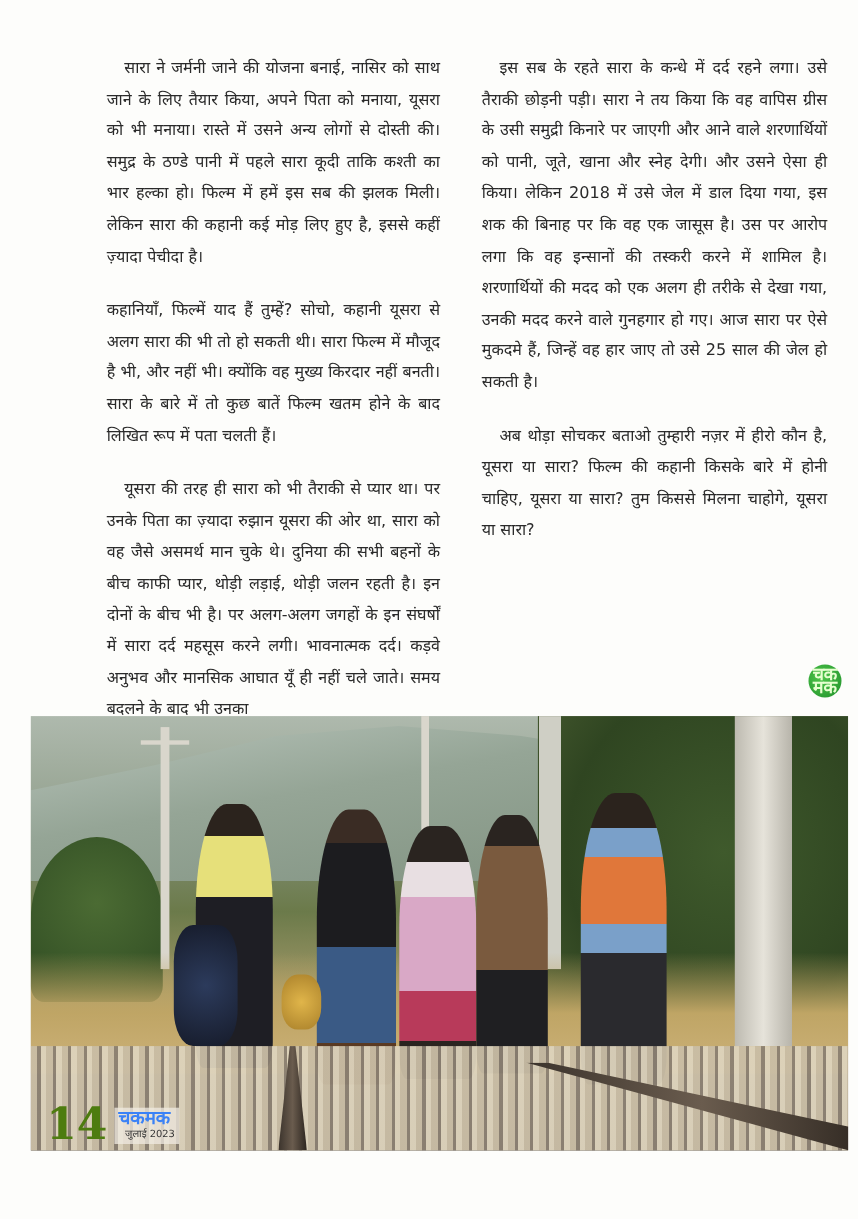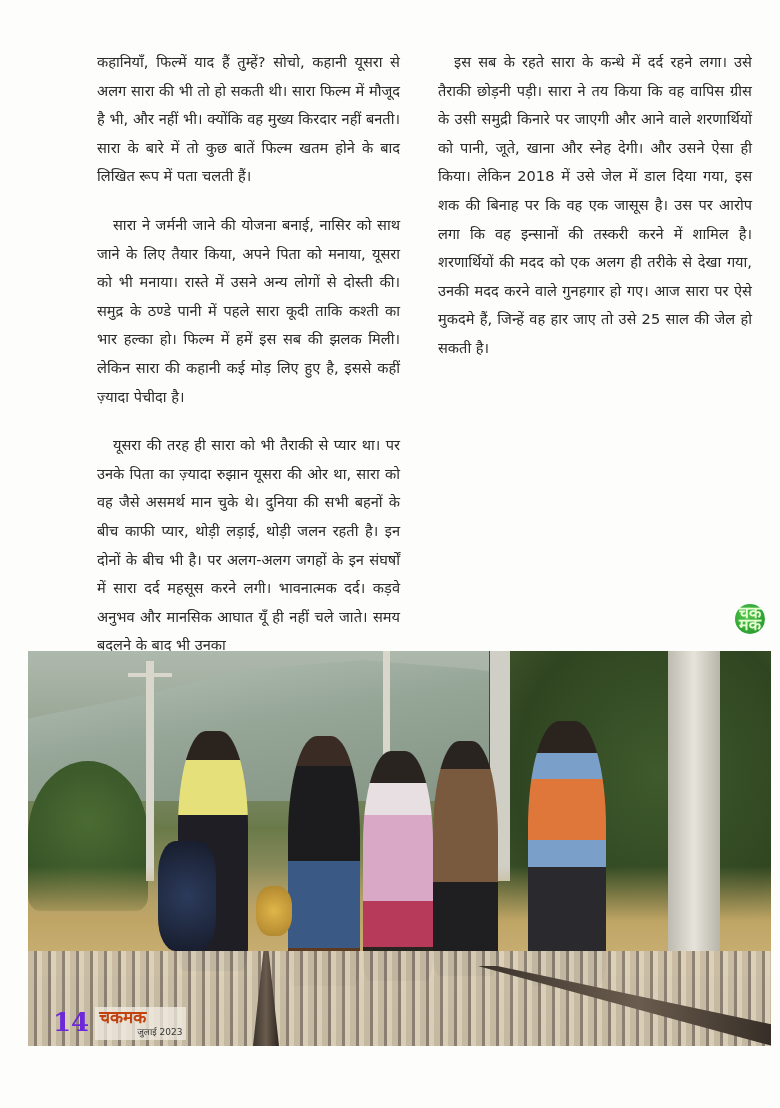--- a/index.html
+++ b/index.html
@@ -38,36 +38,37 @@
   .pole.p3 { left:462px; top:0; width:20px; height:230px; background:#cfcfc5; }
   .pole.p4 { left:640px; top:0; width:52px; height:300px; background:linear-gradient(90deg,#bdbab0,#e6e3da,#b7b4aa); }
   .crowd { position:absolute; left:130px; top:60px; width:470px; height:275px; }
   .person { position:absolute; border-radius:40% 40% 10% 10%; }
   .ground { position:absolute; left:0; bottom:0; width:100%; height:95px;
     background:repeating-linear-gradient(90deg,#c9bda5 0 6px,#8b8072 6px 9px,#ddd3bc 9px 14px); opacity:.95; }
   .rail { position:absolute; bottom:0; height:95px; background:linear-gradient(90deg,#3b332c,#6a5c4e,#2c251f); }
   .rail.r1 { left:225px; width:26px; clip-path:polygon(40% 0,60% 0,100% 100%,0 100%); }
   .rail.r2 { left:450px; width:320px; height:80px; clip-path:polygon(0 0,6% 0,100% 80%,100% 100%,92% 100%); }
   .page-footer { position:absolute; left:42px; top:1004px; display:flex; align-items:flex-end; }
-  .page-number { font-family:"DejaVu Serif", serif; font-size:26px; font-weight:bold; color:#6d28d9; line-height:36px;padding-left:11px; }
+  .page-number { font-family:"DejaVu Serif", serif; font-size:40px; font-weight:bold; color:#4d7c0f; line-height:36px; }
   .mag-block { margin-left:6px; display:flex; flex-direction:column; align-items:flex-start; background:rgba(240,235,225,.75); padding:0 4px 2px 4px; }
-  .mag-name { font-size:17px; color:#c2410c; font-weight:bold; line-height:20px; }
-  .mag-issue { font-size:9px; color:#333; margin-left:38px; line-height:11px; }
+  .mag-name { font-size:17px; color:#3b82f6; font-weight:bold; line-height:20px; }
+  .mag-issue { font-size:9px; color:#333; margin-left:6px; line-height:11px; }
 </style>
 </head>
 <body>
 
 <div class="col col-left">
+  <p class="para indent">सारा ने जर्मनी जाने की योजना बनाई, नासिर को साथ जाने के लिए तैयार किया, अपने पिता को मनाया, यूसरा को भी मनाया। रास्ते में उसने अन्य लोगों से दोस्ती की। समुद्र के ठण्डे पानी में पहले सारा कूदी ताकि कश्ती का भार हल्का हो। फिल्म में हमें इस सब की झलक मिली। लेकिन सारा की कहानी कई मोड़ लिए हुए है, इससे कहीं ज़्यादा पेचीदा है।</p>
   <p class="para">कहानियाँ, फिल्में याद हैं तुम्हें? सोचो, कहानी यूसरा से अलग सारा की भी तो हो सकती थी। सारा फिल्म में मौजूद है भी, और नहीं भी। क्योंकि वह मुख्य किरदार नहीं बनती। सारा के बारे में तो कुछ बातें फिल्म खतम होने के बाद लिखित रूप में पता चलती हैं।</p>
-  <p class="para indent">सारा ने जर्मनी जाने की योजना बनाई, नासिर को साथ जाने के लिए तैयार किया, अपने पिता को मनाया, यूसरा को भी मनाया। रास्ते में उसने अन्य लोगों से दोस्ती की। समुद्र के ठण्डे पानी में पहले सारा कूदी ताकि कश्ती का भार हल्का हो। फिल्म में हमें इस सब की झलक मिली। लेकिन सारा की कहानी कई मोड़ लिए हुए है, इससे कहीं ज़्यादा पेचीदा है।</p>
   <p class="para indent">यूसरा की तरह ही सारा को भी तैराकी से प्यार था। पर उनके पिता का ज़्यादा रुझान यूसरा की ओर था, सारा को वह जैसे असमर्थ मान चुके थे। दुनिया की सभी बहनों के बीच काफी प्यार, थोड़ी लड़ाई, थोड़ी जलन रहती है। इन दोनों के बीच भी है। पर अलग-अलग जगहों के इन संघर्षों में सारा दर्द महसूस करने लगी। भावनात्मक दर्द। कड़वे अनुभव और मानसिक आघात यूँ ही नहीं चले जाते। समय बदलने के बाद भी उनका</p>
 </div>
 
 <div class="col col-right">
   <p class="para indent">इस सब के रहते सारा के कन्धे में दर्द रहने लगा। उसे तैराकी छोड़नी पड़ी। सारा ने तय किया कि वह वापिस ग्रीस के उसी समुद्री किनारे पर जाएगी और आने वाले शरणार्थियों को पानी, जूते, खाना और स्नेह देगी। और उसने ऐसा ही किया। लेकिन 2018 में उसे जेल में डाल दिया गया, इस शक की बिनाह पर कि वह एक जासूस है। उस पर आरोप लगा कि वह इन्सानों की तस्करी करने में शामिल है। शरणार्थियों की मदद को एक अलग ही तरीके से देखा गया, उनकी मदद करने वाले गुनहगार हो गए। आज सारा पर ऐसे मुकदमे हैं, जिन्हें वह हार जाए तो उसे 25 साल की जेल हो सकती है।</p>
+  <p class="para indent">अब थोड़ा सोचकर बताओ तुम्हारी नज़र में हीरो कौन है, यूसरा या सारा? फिल्म की कहानी किसके बारे में होनी चाहिए, यूसरा या सारा? तुम किससे मिलना चाहोगे, यूसरा या सारा?</p>
 </div>
 
 <div class="logo-badge">चक मक</div>
 
 <div class="photo" aria-label="group of refugees walking along railway tracks">
   <div class="mountain"></div>
   <div class="trees-right"></div>
   <div class="bush-left"></div>
   <div class="pole p1"></div>
   <div class="pole p1x"></div>

